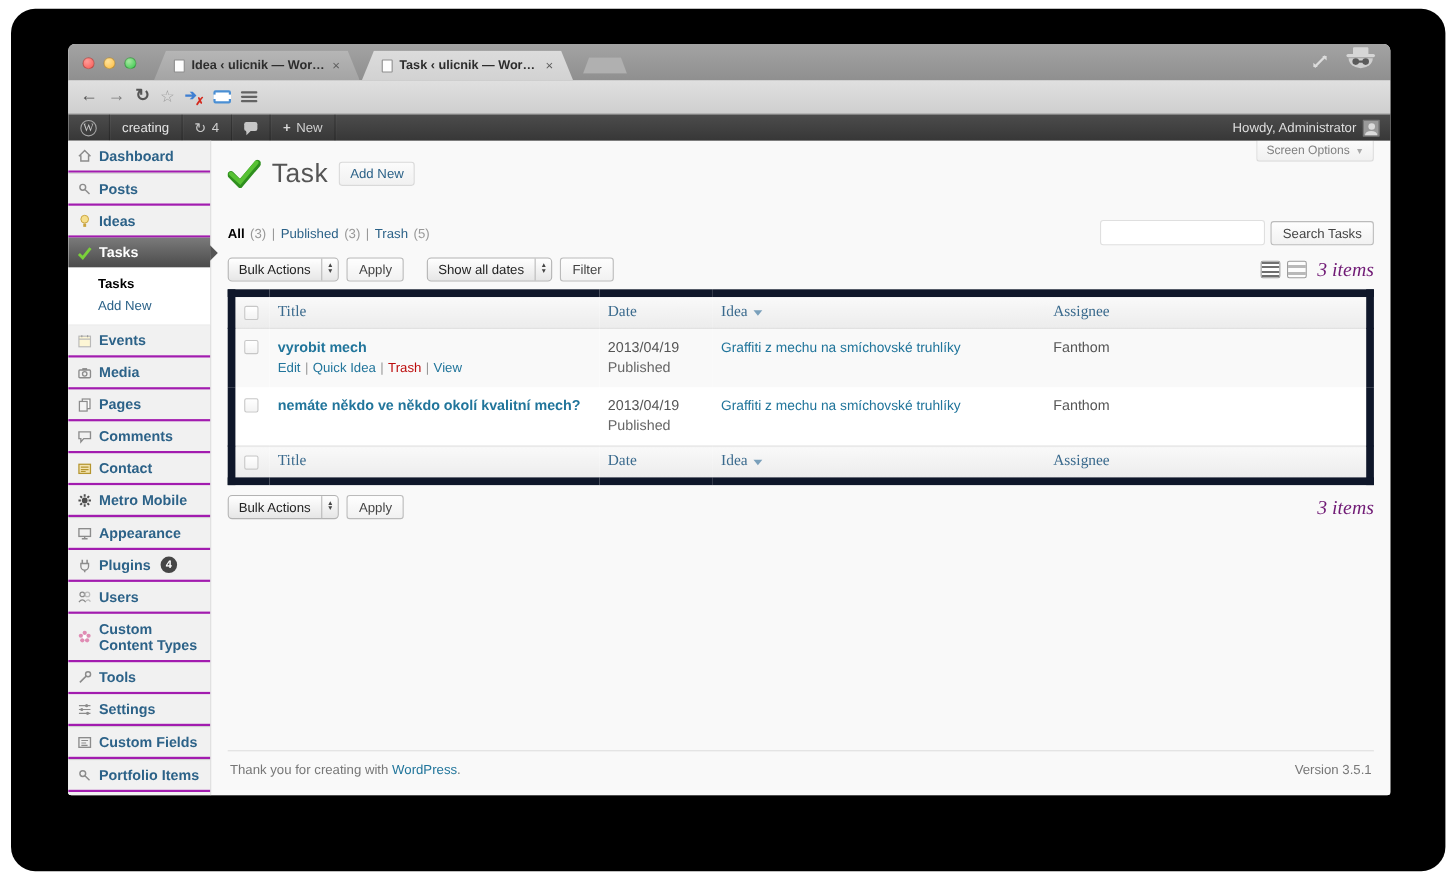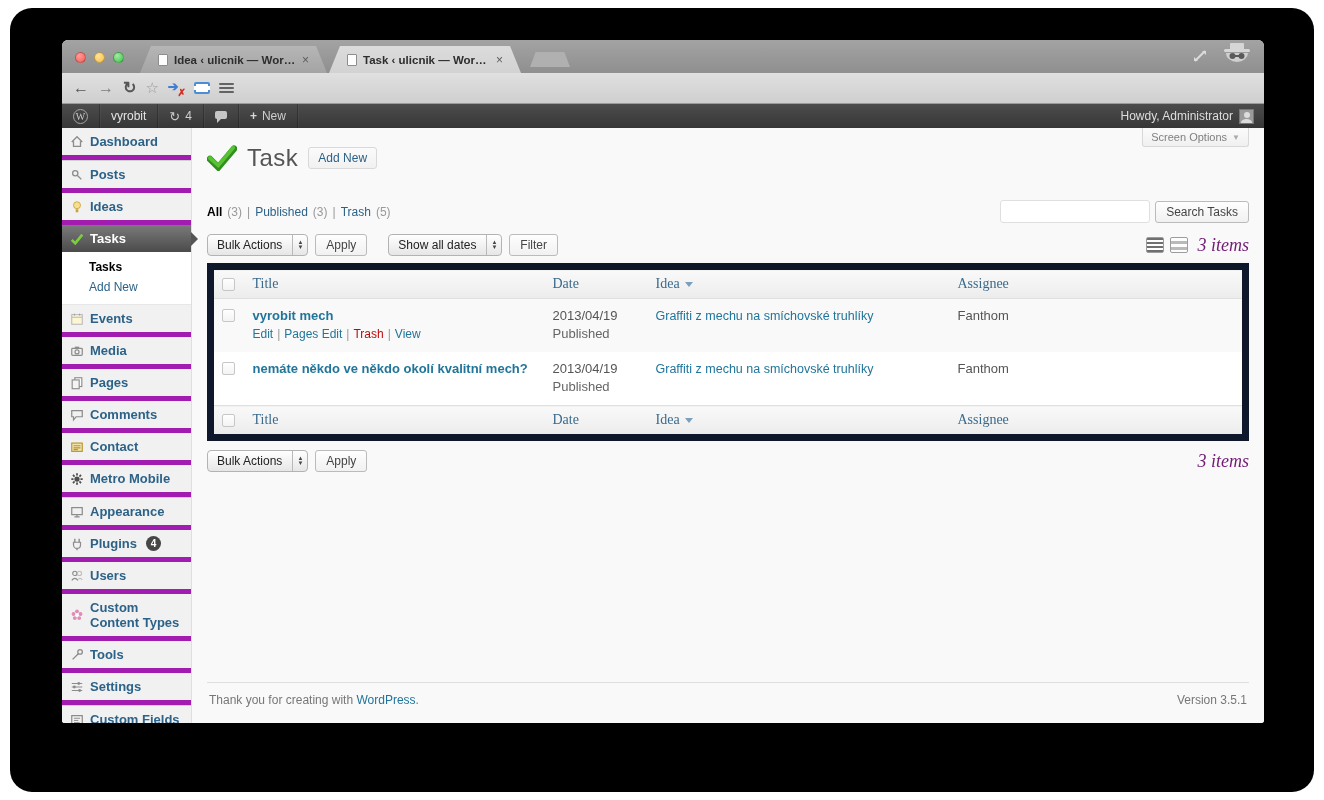--- a/index.html
+++ b/index.html
@@ -49,21 +49,21 @@
   .bubble::after { content:""; position:absolute; left:2px; bottom:-4px; border:3px solid transparent; border-top-color:#c6c6c6; border-left-color:#c6c6c6; }
   .plus { font-weight:bold; color:#d8d8d8; }
   .ab-right { margin-left:auto; display:flex; align-items:center; gap:6px; padding:0 10px; color:#dedede; }
   .avatar { width:15px; height:15px; background:#9a9a9a; border:1px solid #777; position:relative; overflow:hidden; }
   .avatar::before { content:""; position:absolute; top:2px; left:4px; width:6px; height:6px; border-radius:50%; background:#dcdcdc; }
   .avatar::after { content:""; position:absolute; bottom:-3px; left:1px; width:11px; height:7px; border-radius:50% 50% 0 0; background:#dcdcdc; }
 
   
   .workspace { flex:1; display:flex; min-height:0; background:#f9f9f9; }
   .sidebar { width:130px; flex:none; background:#f1f1f1; border-right:1px solid #dfdfdf; display:flex; flex-direction:column; font-size:13px; }
-  .mi { display:flex; align-items:center; gap:6px; padding:6px 4px 6px 7px; font-weight:bold; color:#2c6288; border-bottom:5px solid #a21caf; cursor:pointer; }
+  .mi { display:flex; align-items:center; gap:6px; padding:6px 4px 6px 7px; font-weight:bold; color:#2c6288; border-bottom:2px solid #a21caf; cursor:pointer; }
   .mi .ic { width:15px; flex:none; display:flex; justify-content:center; }
   .mi.active { background:linear-gradient(#7a7a7a,#4b4b4b); color:#fff; position:relative; border-bottom:none; }
   .mi.active::after { content:""; position:absolute; right:-7px; top:50%; margin-top:-7px; border-left:7px solid #555; border-top:7px solid transparent; border-bottom:7px solid transparent; z-index:6; }
   .submenu { background:#fff; padding:5px 0 7px 27px; border-bottom:1px solid #e7e7e7; }
   .submenu .sub { padding:3px 0; font-size:12px; color:#2c6288; cursor:pointer; }
   .submenu .sub.current { color:#000; font-weight:bold; }
   .gsep { height:3px; background:linear-gradient(#dcdcdc,#efefef); border-top:1px solid #d0d0d0; }
   .badge { background:#464646; color:#fff; border-radius:50%; width:15px; height:15px; font-size:10px; display:inline-flex; align-items:center; justify-content:center; margin-left:3px; }
   .mi.collapse { color:#999; font-weight:normal; border-bottom:none; margin-top:auto; }
   .coll-ic { width:14px; height:14px; border-radius:50%; background:#e2e2e2; border:1px solid #c6c6c6; color:#9a9a9a; font-size:7px; display:flex; align-items:center; justify-content:center; }
@@ -177,21 +177,21 @@
         <div></div>
         <div></div>
       </span>
   </div>
 
   <div class="adminbar">
     <div class="ab-item">
       <span class="wplogo">W</span>
     </div>
     <div class="ab-item">
-      <span class="site-name">vyrobit</span>
+      <span class="site-name">creating</span>
     </div>
     <div class="ab-item">
       <span class="upd-ic">↻</span>
       <span>4</span>
     </div>
     <div class="ab-item">
       <span class="bubble"></span>
     </div>
     <div class="ab-item">
       <span class="plus">+</span>
@@ -475,21 +475,21 @@
         <tbody>
           <tr class="alt">
             <td>
                 <div class="cb"></div>
               </td>
             <td>
               <a class="row-title">vyrobit mech</a>
               <div class="row-actions">
                 <a>Edit</a>
                 <span>|</span>
-                <a>Pages Edit</a>
+                <a>Quick Idea</a>
                 <span>|</span>
                 <a class="trash">Trash</a>
                 <span>|</span>
                 <a>View</a>
               </div>
             </td>
             <td>
                 <div class="date-val">2013/04/19</div>
                 <div class="status">Published</div>
               </td>

